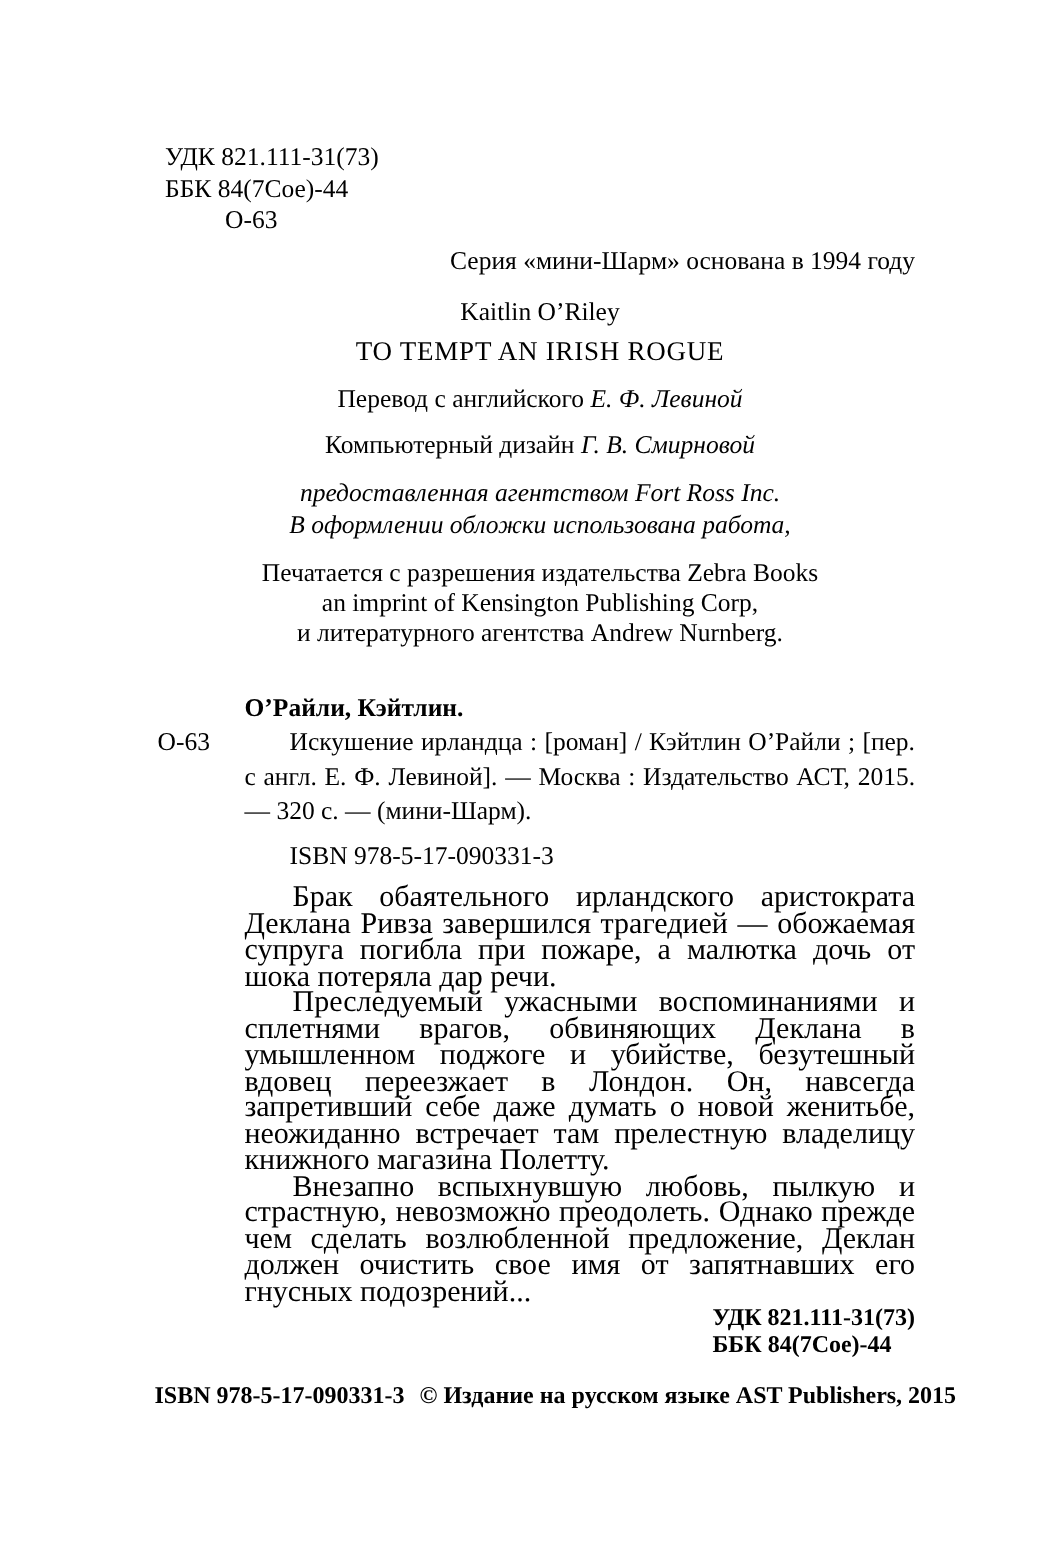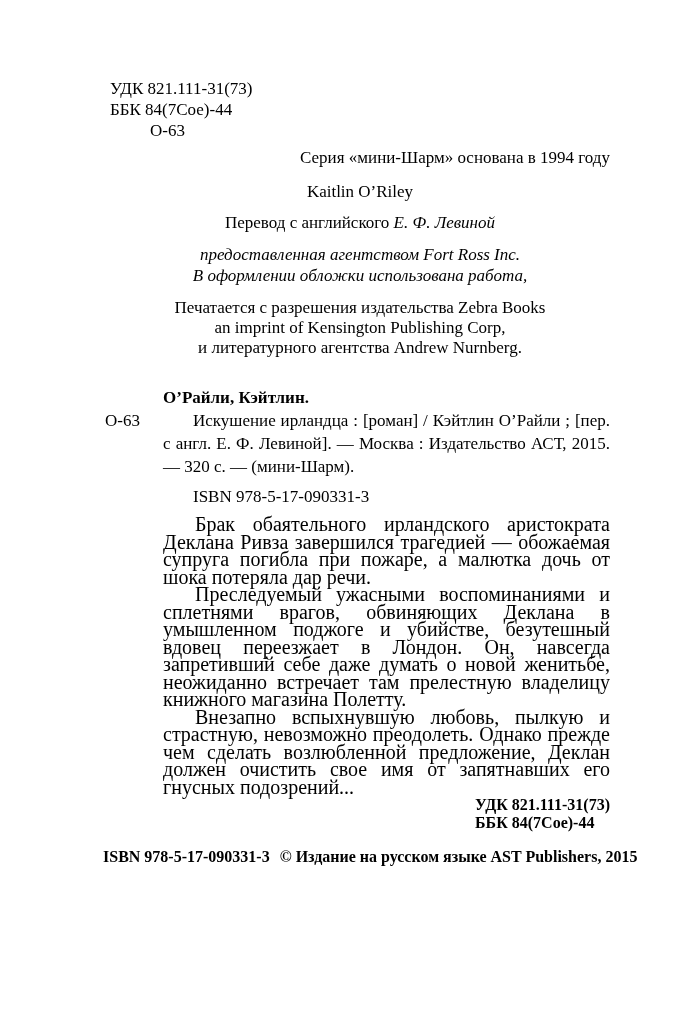--- a/index.html
+++ b/index.html
@@ -11,21 +11,21 @@
     position: relative;
     overflow: hidden;
   }
   .page {
     position: absolute; left: 0; top: 0;
     width: 691px; height: 1034px;
     background: #ffffff;
   }
   .content {
     position: absolute;
-    left: 110px; top: 78px;
+    left: 110px; top: 94px;
     width: 500px;
     font-size: 17px;
   }
 
   
   .top-codes { line-height: 21px; }
   .top-codes .code-indent { padding-left: 40px; }
 
   
   .c-line { text-align: center; line-height: 22px; }
@@ -101,23 +101,25 @@
     <div class="top-codes">
       <div>УДК 821.111-31(73)</div>
       <div>ББК 84(7Сое)-44</div>
       <div class="code-indent">О-63</div>
     </div>
 
     <div class="c-line series-note">Серия «мини-Шарм» основана в 1994 году</div>
 
     <div class="c-line orig-author">Kaitlin O’Riley</div>
 
+    <div class="c-line orig-title">TO TEMPT AN IRISH ROGUE</div>
 
     <div class="c-line transl-credit"><span>Перевод с английского</span> <span class="it">Е. Ф. Левиной</span></div>
 
+    <div class="c-line design-credit"><span>Компьютерный дизайн</span> <span class="it">Г. В. Смирновой</span></div>
 
     <div class="c-line cover-note">
       <div>предоставленная агентством Fort Ross Inc.</div>
       <div>В оформлении обложки использована работа,</div>
     </div>
 
     <div class="c-line permission-note">
       <div>Печатается с разрешения издательства Zebra Books</div>
       <div>an imprint of Kensington Publishing Corp,</div>
       <div>и литературного агентства Andrew Nurnberg.</div>

